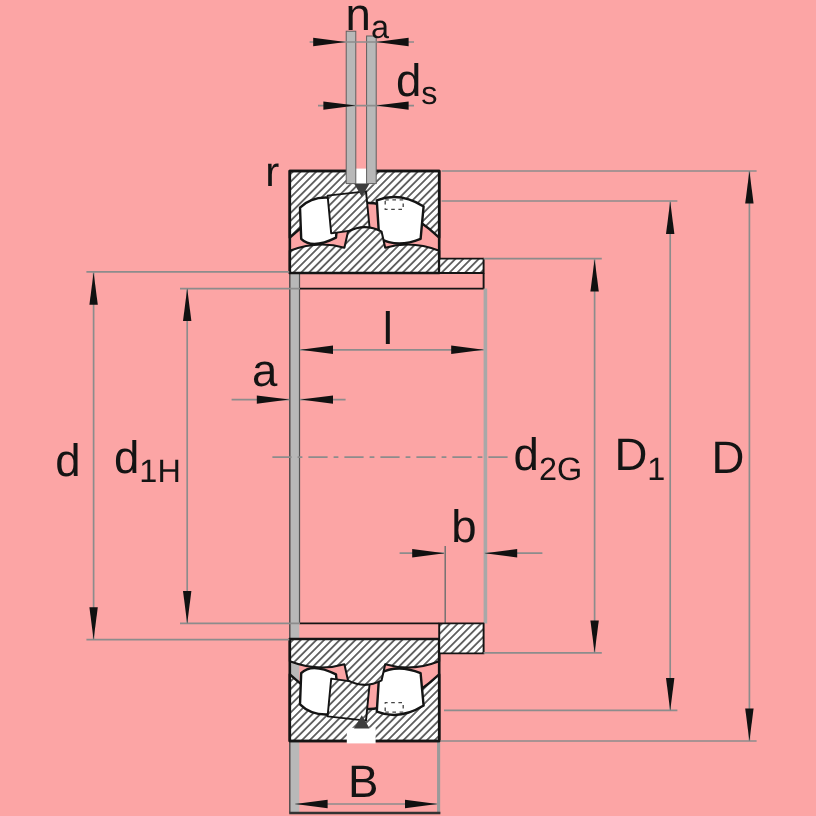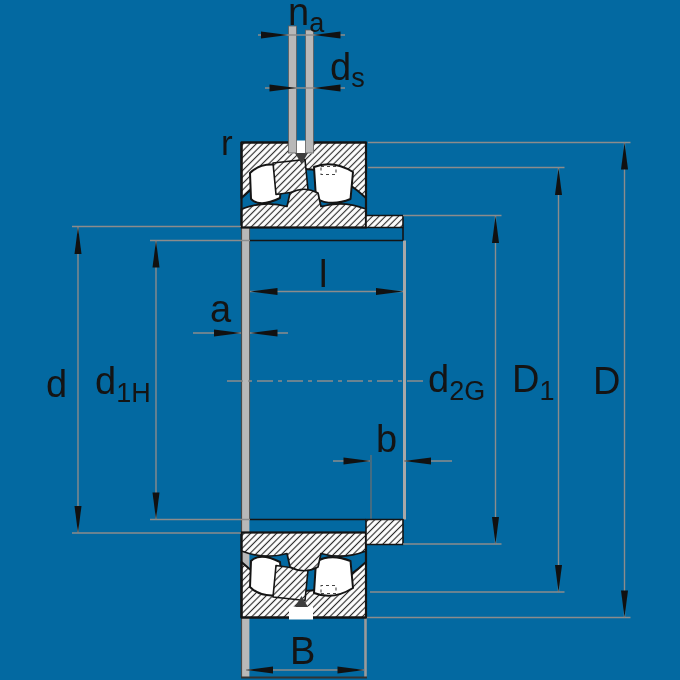--- a/index.html
+++ b/index.html
@@ -1,16 +1,16 @@
 <!DOCTYPE html>
 <html><head>
 <meta charset="utf-8">
 <style>
   html,body{margin:0;padding:0;background:#ffffff;}
-  .stage{position:relative;width:680px;height:680px;background:#0369a1;overflow:hidden;
+  .stage{position:relative;width:680px;height:680px;background:#fca5a5;overflow:hidden;
          font-family:"Liberation Sans", sans-serif;}
   svg{display:block}
   text{fill:#141414;font-family:"Liberation Sans", sans-serif;}
   .lbl{font-size:38px;}
   .lbl-sub{font-size:27px;}
   .lbl-small{font-size:35px;}
 </style>
 </head>
 <body>
 

